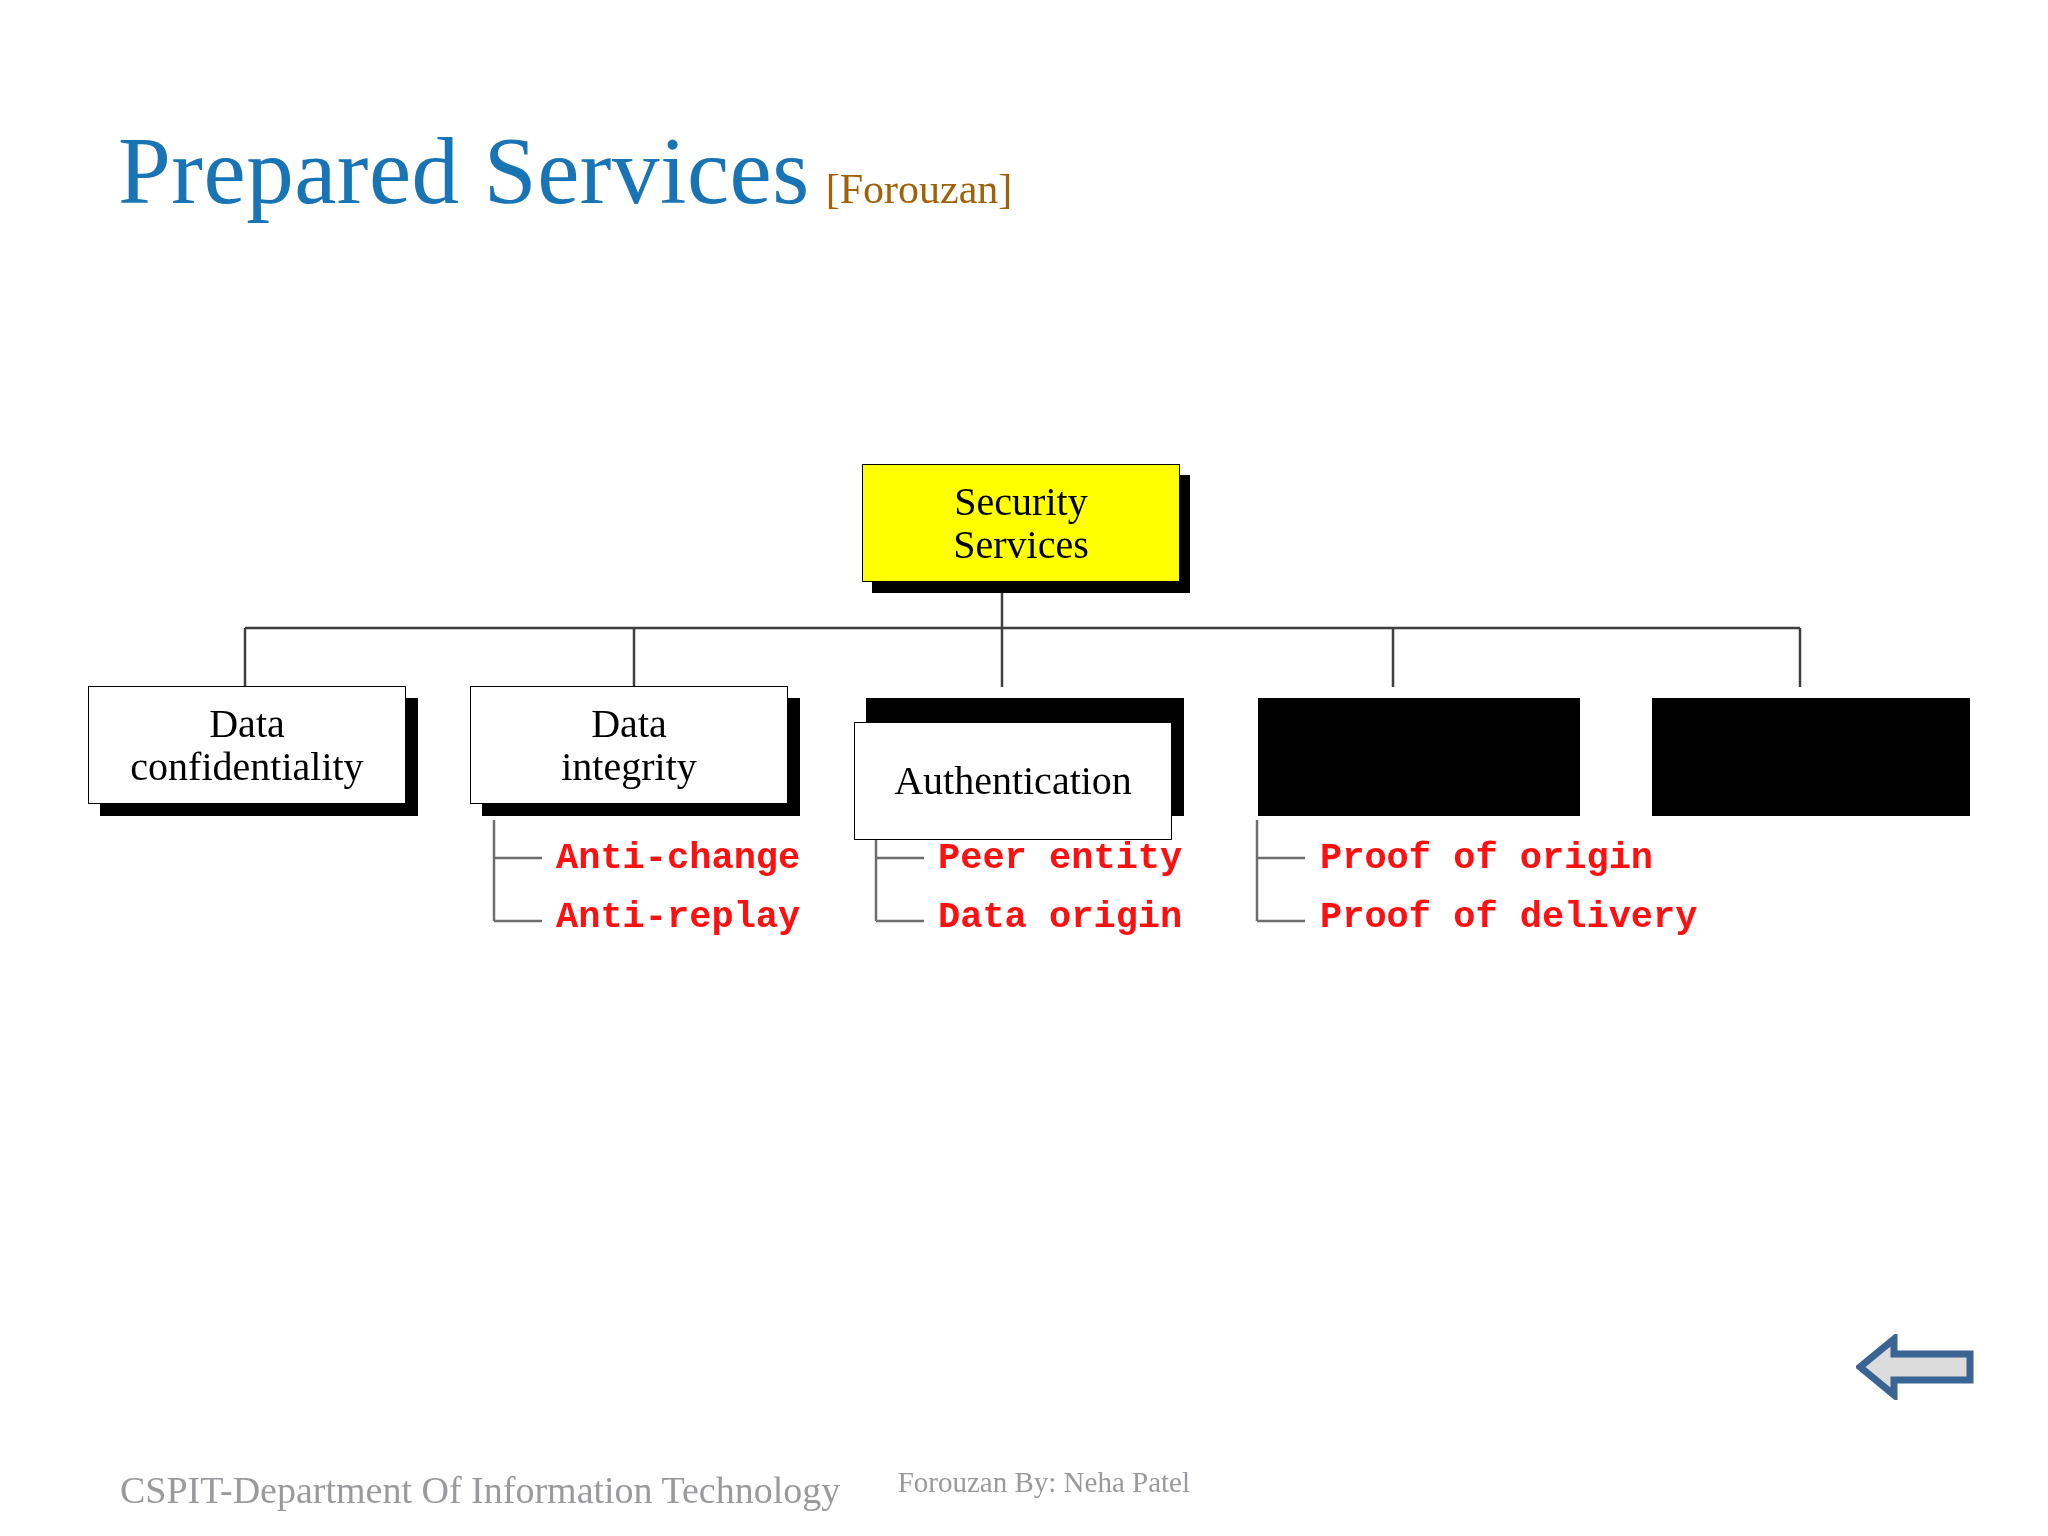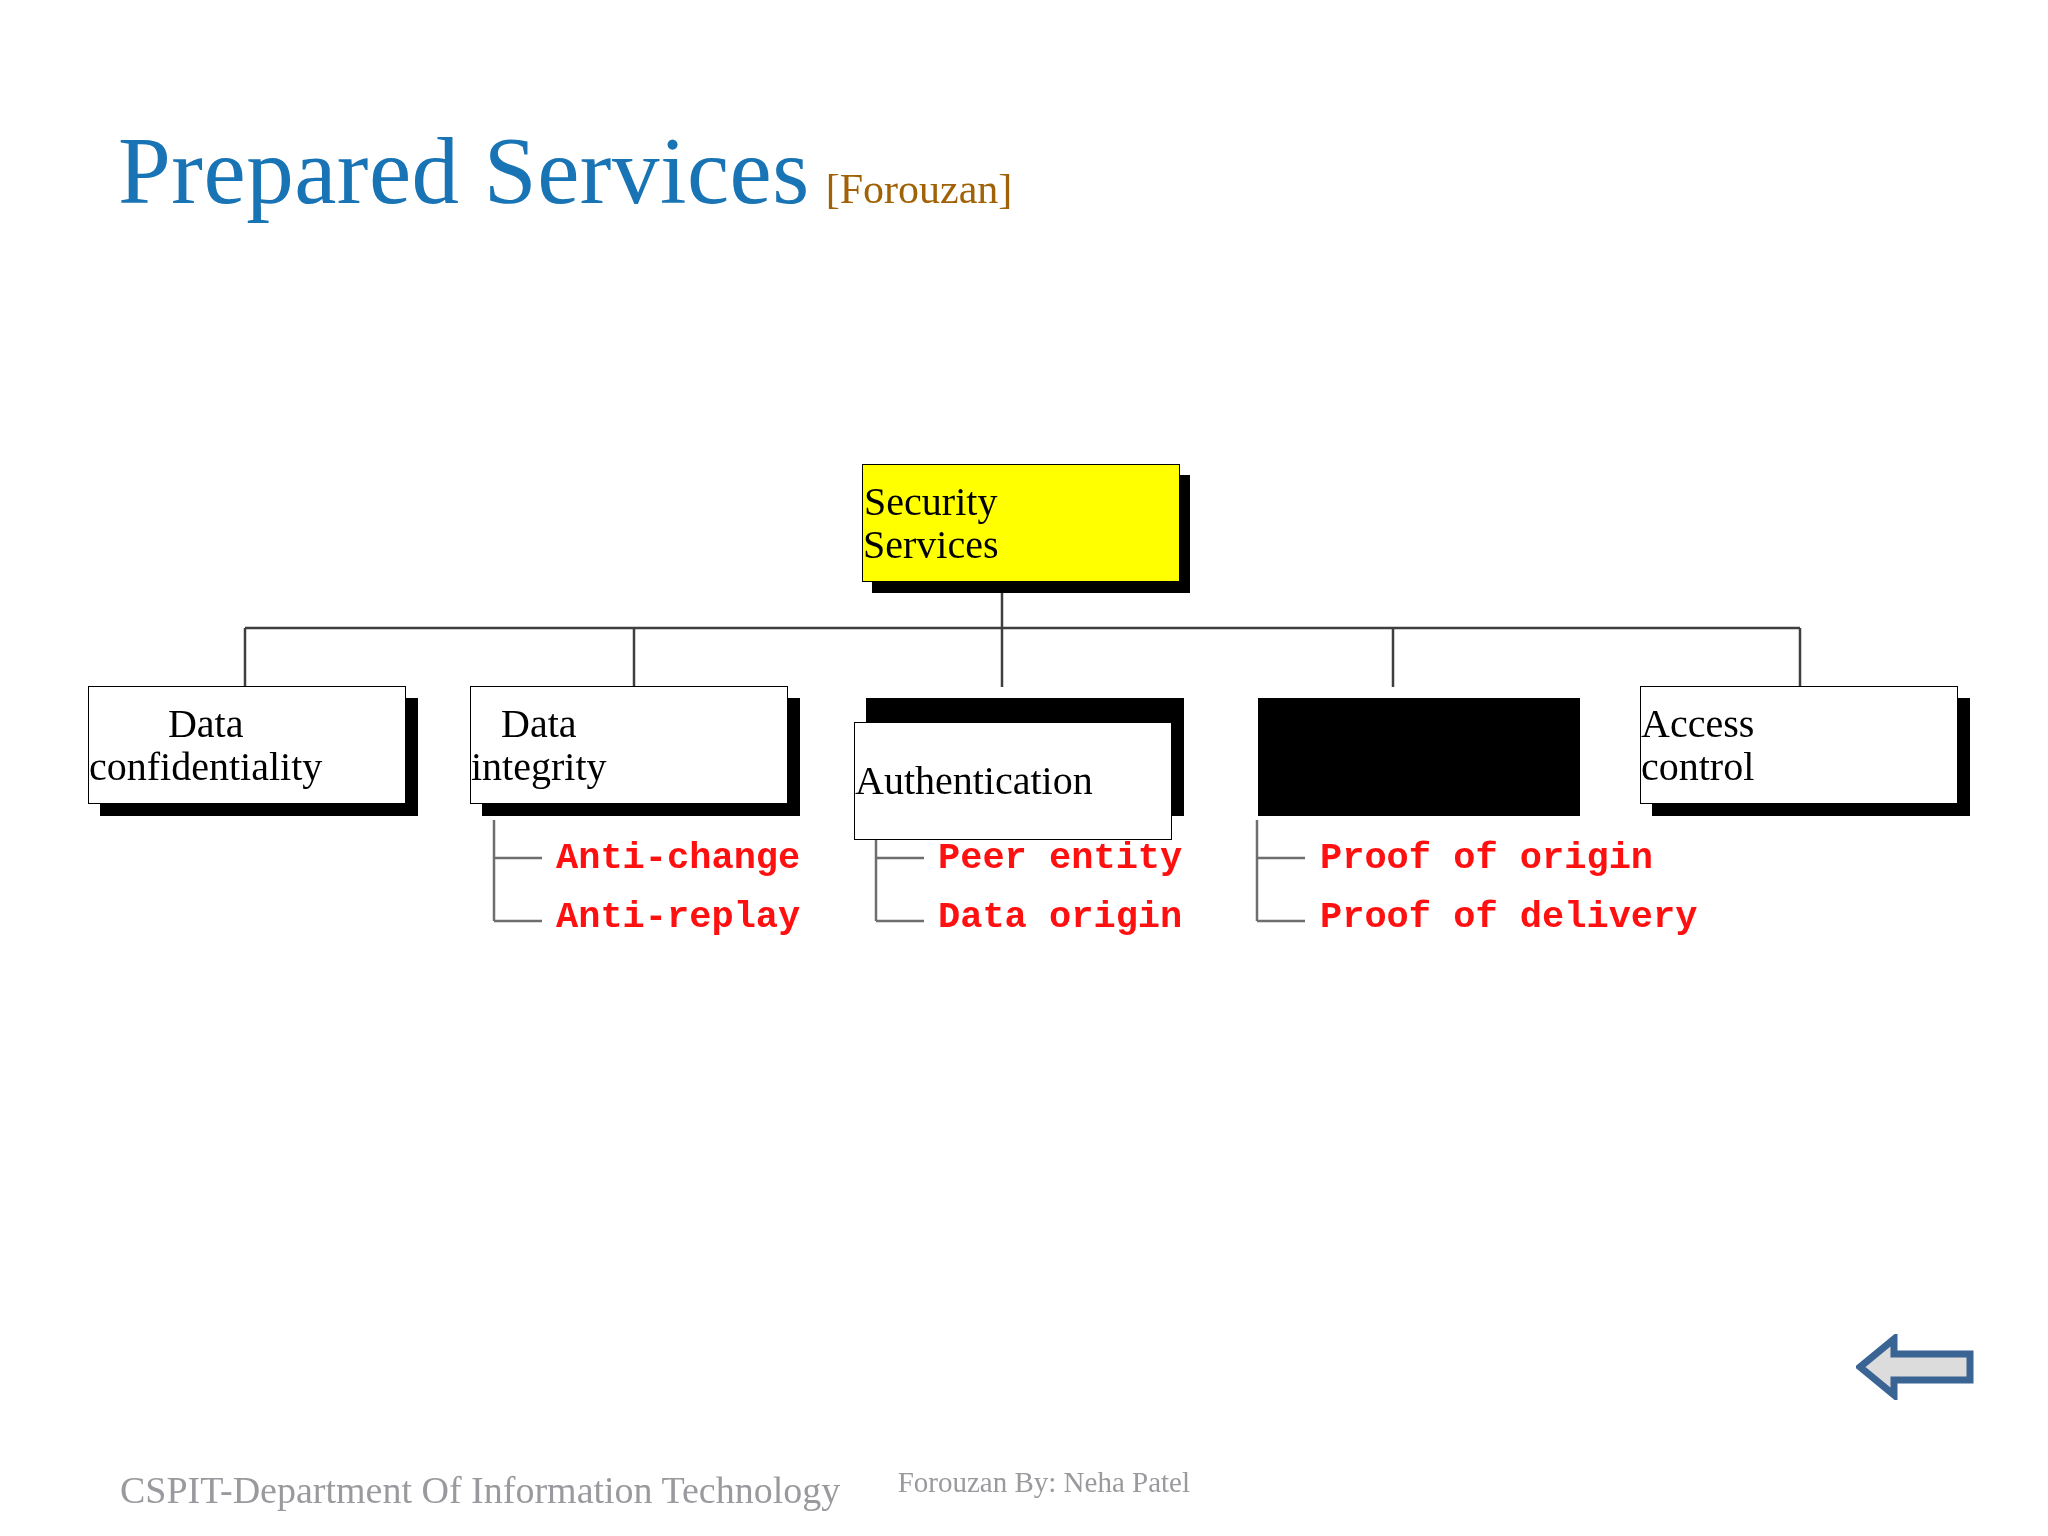--- a/index.html
+++ b/index.html
@@ -57,21 +57,21 @@
   }
 
   
   .node {
     position: absolute;
     box-sizing: border-box;
     border: 1.5px solid #000000;
     background: #ffffff;
     display: flex;
     align-items: center;
-    justify-content: flex-start;
+    justify-content: center;
     text-align: center;
     color: #000000;
     font-family: "Liberation Serif", "DejaVu Serif", serif;
     z-index: 3;
   }
   .node-shadow {
     position: absolute;
     background: #000000;
     z-index: 2;
   }
@@ -190,26 +190,20 @@
     <div class="node-shadow" style="left:866px; top:698px; width:318px; height:118px;"></div>
     <div class="node node-leaf" style="left:854px; top:722px; width:318px; height:118px;">
       <div>
         <div>Authentication</div>
       </div>
     </div>
 
     <div class="node-shadow" style="left:1258px; top:698px; width:322px; height:118px;"></div>
 
     <div class="node-shadow" style="left:1652px; top:698px; width:318px; height:118px;"></div>
-    <div class="node node-leaf" style="left:1640px; top:686px; width:318px; height:118px;">
-      <div>
-        <div>Access</div>
-        <div>control</div>
-      </div>
-    </div>
 
     <div class="sub-label" style="left:556px; top:837px;">Anti-change</div>
     <div class="sub-label" style="left:556px; top:896px;">Anti-replay</div>
 
     <div class="sub-label" style="left:938px; top:837px;">Peer entity</div>
     <div class="sub-label" style="left:938px; top:896px;">Data origin</div>
 
     <div class="sub-label" style="left:1320px; top:837px;">Proof of origin</div>
     <div class="sub-label" style="left:1320px; top:896px;">Proof of delivery</div>
 

